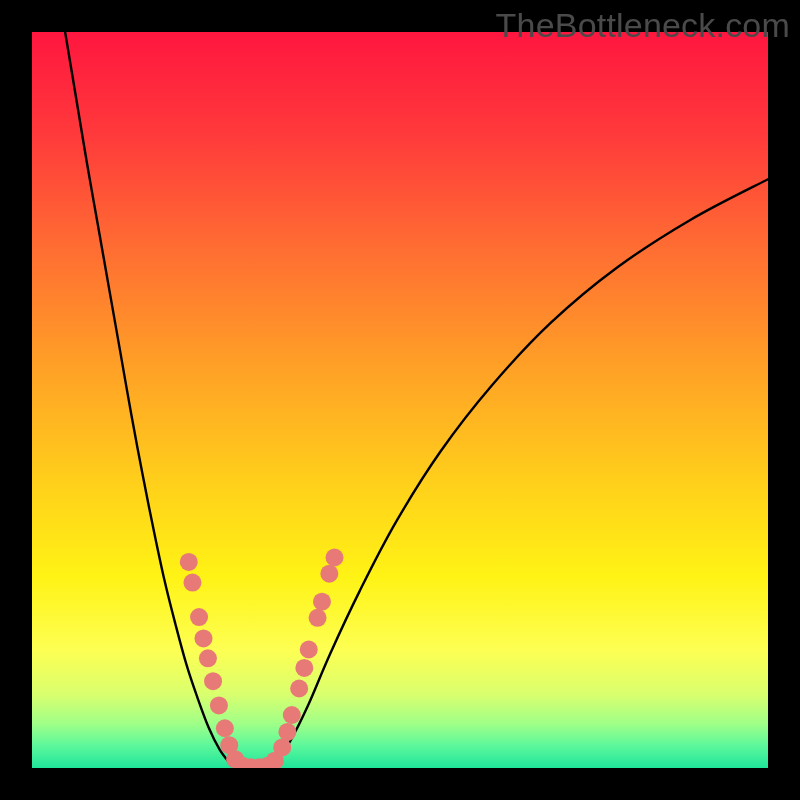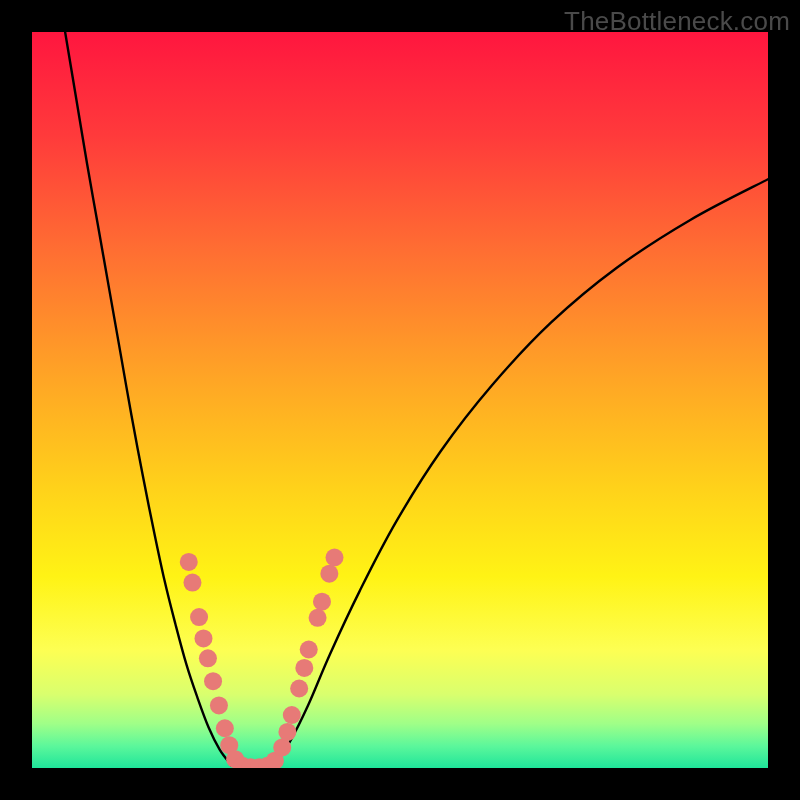--- a/index.html
+++ b/index.html
@@ -32,21 +32,21 @@
     left: 0;
     top: 0;
     width: 100%;
     height: 100%;
   }
   .watermark {
     position: absolute;
     top: 6px;
     right: 10px;
     color: #4a4a4a;
-    font-size: 26px;
+    font-size: 34px;
     font-weight: 500;
     letter-spacing: 0.2px;
   }
   svg.curves {
     position: absolute;
     left: 0;
     top: 0;
     width: 100%;
     height: 100%;
   }

